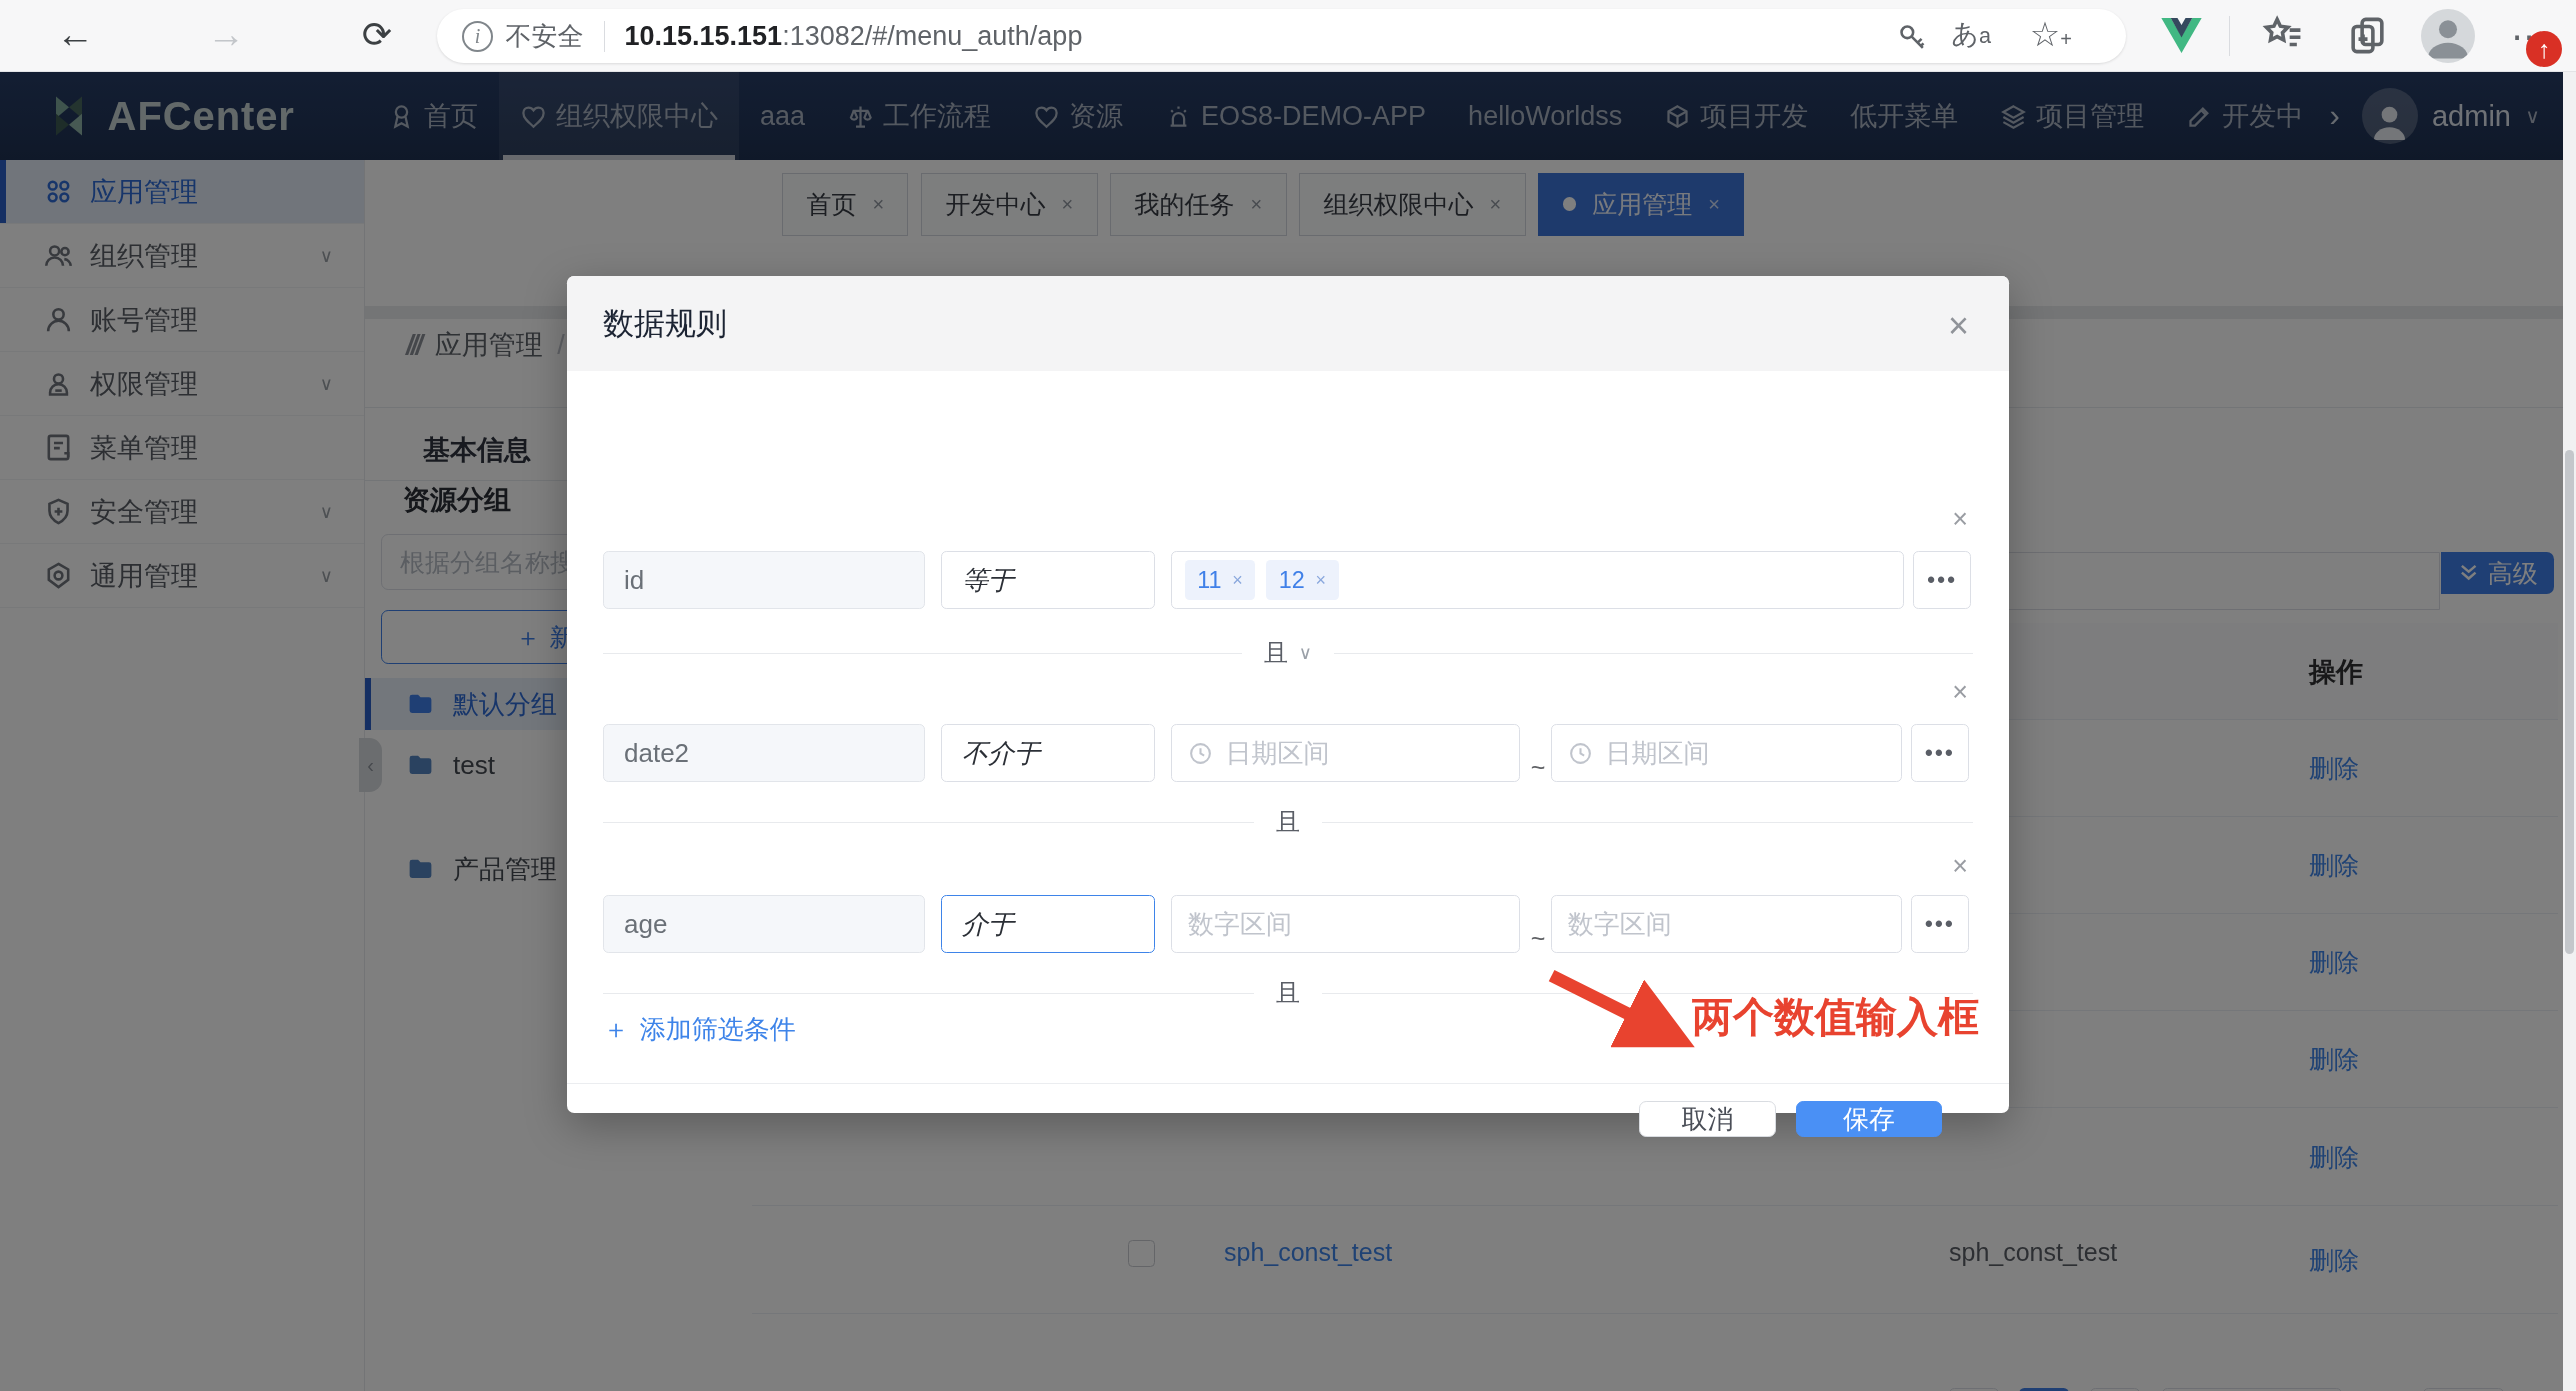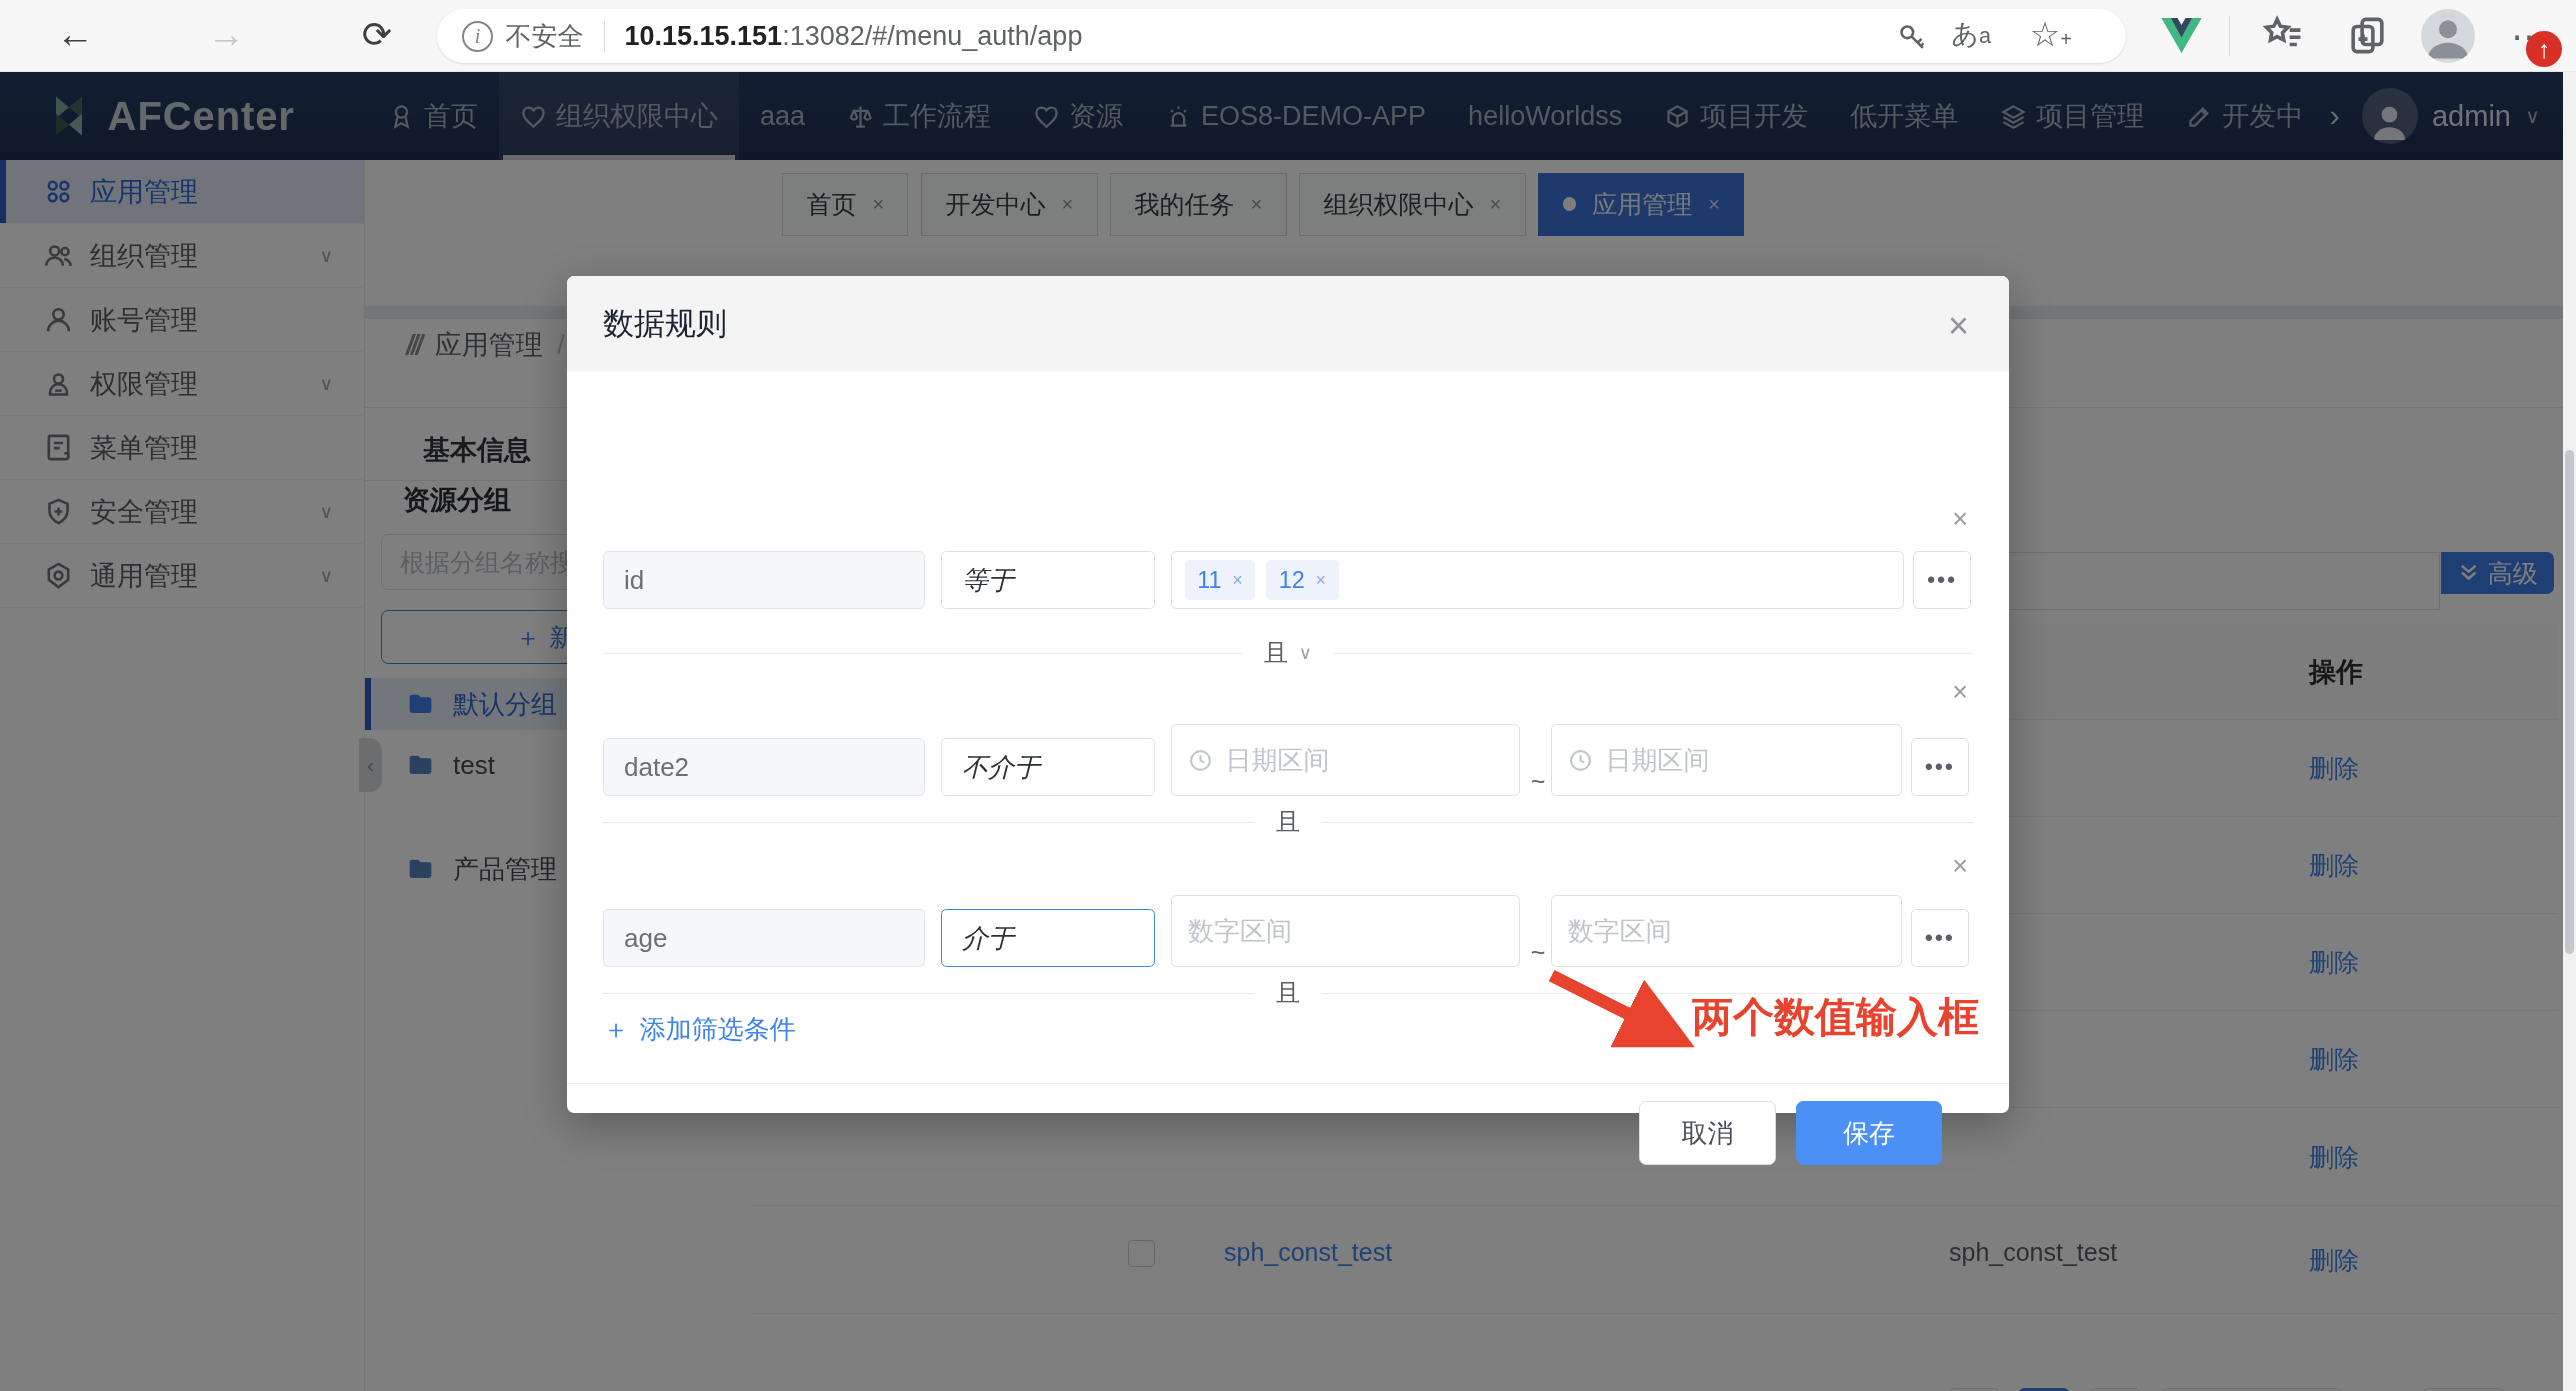--- a/index.html
+++ b/index.html
@@ -110,31 +110,31 @@
   .modal-close { position:absolute; right:40px; top:32px; font-size:36px; color:#909399; line-height:1; }
   .mbody { position:absolute; left:0; top:95px; width:1442px; }
   .mgroup-x { position:absolute; right:41px; font-size:27px; color:#9a9da3; line-height:1; }
   .mrow { position:absolute; left:36px; display:flex; align-items:flex-end; }
   .f-field { width:322px; height:58px; background:#f5f7fa; border:0.9px solid #e2e5ea; border-radius:5.4px; font-size:26px; color:#6a7077; display:flex; align-items:center; padding:0 20px; }
   .f-op { width:214px; height:58px; background:#fff; border:0.9px solid #dcdfe6; border-radius:5.4px; font-size:26px; color:#2b2f36; display:flex; align-items:center; justify-content:space-between; padding:0 20px; margin-left:16px;font-style:italic; }
   .f-op.focused { border:1.8px solid #3e84e9; }
   .f-val { height:58px; background:#fff; border:0.9px solid #dcdfe6; border-radius:5.4px; margin-left:16px; display:flex; align-items:center; padding:0 12.6px; gap:10.8px; }
   .tag { height:40px; background:#edf2fc; border-radius:4.5px; display:flex; align-items:center; gap:10.8px; padding:0 12.6px; font-size:23.4px; color:#4080e8; }
   .tag .tx { font-size:18px; color:#8aa8dd; }
-  .f-range { width:349px; height:72px; background:#fff; border:0.9px solid #dcdfe6; border-radius:5.4px; margin-left:16px; display:flex; align-items:center; padding:0 16px; gap:12.6px; font-size:26px; color:#c0c4cc; }
+  .f-range { width:349px; height:58px; background:#fff; border:0.9px solid #dcdfe6; border-radius:5.4px; margin-left:16px; display:flex; align-items:center; padding:0 16px; gap:12.6px; font-size:26px; color:#c0c4cc; }
   .tilde { font-size:25px; color:#606266; margin:0 5.4px 0 10.8px; }
   .f-range.second { margin-left:0; }
   .f-more { width:58px; height:58px; background:#fff; border:0.9px solid #dcdfe6; border-radius:5.4px; margin-left:9px; display:flex; align-items:center; justify-content:center; font-size:23.4px; color:#5a5e66; letter-spacing:1.8px; }
   .connector { position:absolute; left:36px; width:1370px; display:flex; align-items:center; gap:21.6px; font-size:24px; color:#5a5e66; }
   .connector .line { flex:1; height:0.9px; background:#e8eaed; }
   .connector .cv { color:#9aa0a8; font-size:18px; margin-left:-10.8px; }
   .add-link { position:absolute; left:36px; display:flex; align-items:center; gap:10.8px; color:#3e84e9; font-size:26px; }
   .m-divider { position:absolute; left:0; width:1442px; height:0.9px; background:#ebedf0; }
   .m-footer { position:absolute; right:67px; display:flex; gap:20px; }
-  .btn { height:64px; border-radius:7.2px; font-size:26px; display:flex; align-items:center; justify-content:center; }
+  .btn { height:36px; border-radius:7.2px; font-size:26px; display:flex; align-items:center; justify-content:center; }
   .btn-cancel { width:137px; background:#fff; border:0.9px solid #d9dce1; color:#4a4e57; }
   .btn-save { width:146px; background:#4a90f5; border:0.9px solid #4a90f5; color:#fff; }
 
   
   .annotation { position:absolute; left:1521px; top:864px; width:540px; height:135px; z-index:55; pointer-events:none; }
   .anno-text { position:absolute; left:171px; top:54px; font-size:41px; font-weight:700; color:#e8432f; white-space:nowrap; }
 </style>
 </head>
 <body>
 

